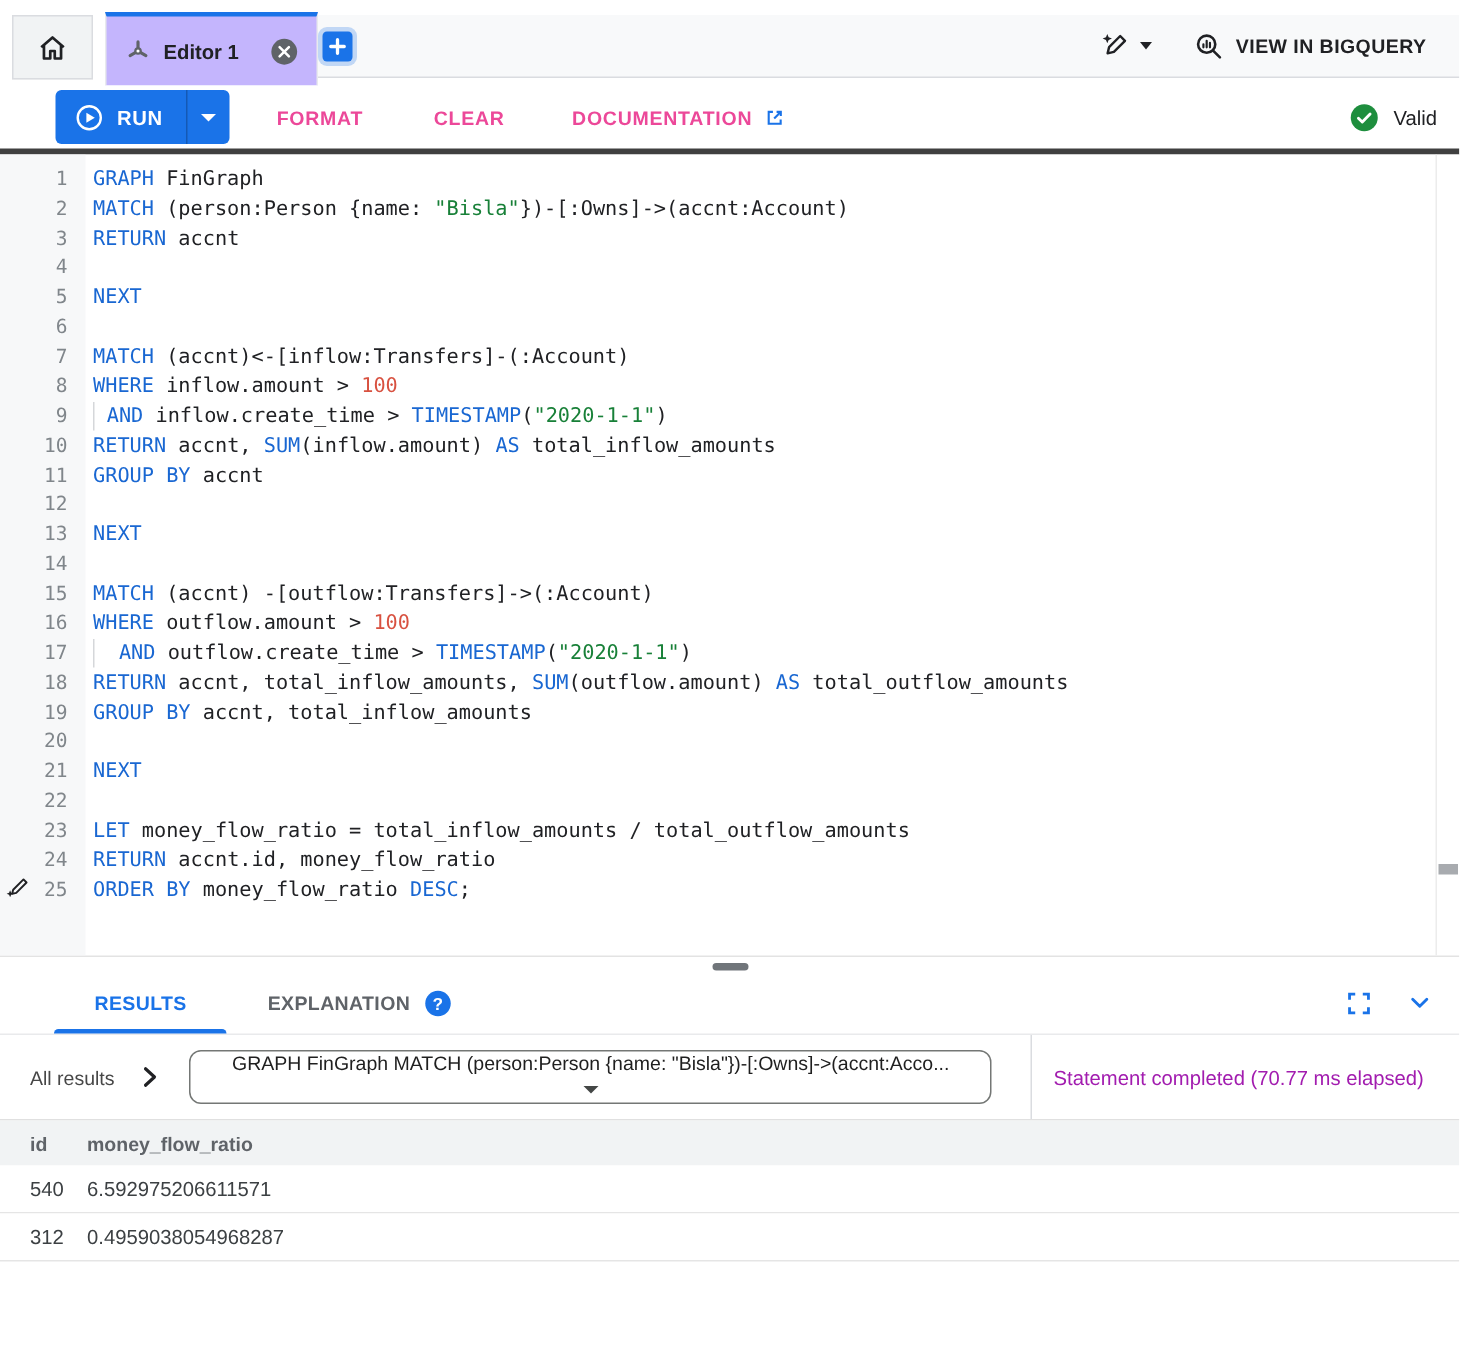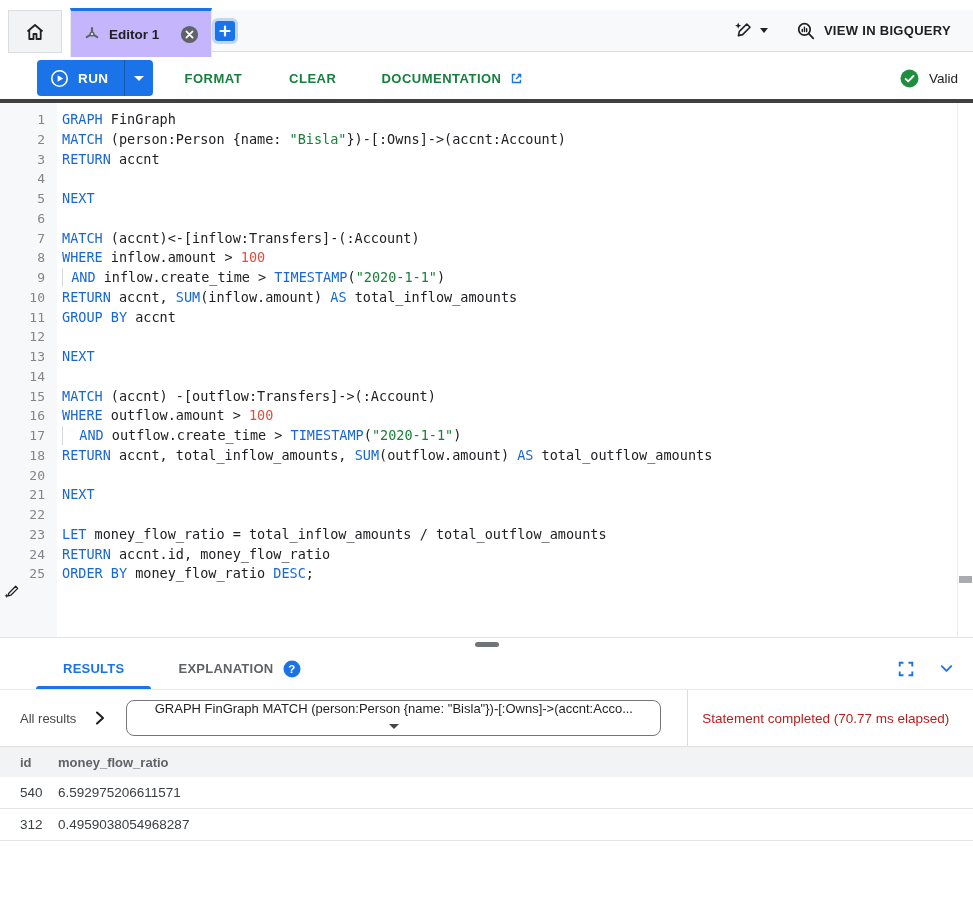--- a/index.html
+++ b/index.html
@@ -28,21 +28,21 @@
   .view-bq { display:flex; align-items:center; gap:8px; font-size:13px; font-weight:700; letter-spacing:.3px; color:#202124; cursor:pointer; }
 
   
   .toolbar { position:absolute; top:57px; left:0; right:0; height:46px; background:#fff;
     border-bottom:4px solid #404040; display:flex; align-items:center; }
   .run-group { margin-left:37px; display:flex; height:36px; background:#1a73e8; border-radius:4px; overflow:hidden; cursor:pointer; }
   .run-main { display:flex; align-items:center; gap:9px; padding:0 16px 0 13px; color:#fff;
     font-size:13.5px; font-weight:700; letter-spacing:.4px; }
   .run-caret { width:29px; display:flex; align-items:center; justify-content:center; border-left:1px solid rgba(0,0,0,.22); }
   .run-caret .caret { width:0; height:0; border-left:5px solid transparent; border-right:5px solid transparent; border-top:5.5px solid #fff; }
-  .tool-link { color:#15803d; font-size:13px; font-weight:700; letter-spacing:.5px; cursor:pointer; display:flex; align-items:center; gap:7px; }
+  .tool-link { color:#ec4899; font-size:13px; font-weight:700; letter-spacing:.5px; cursor:pointer; display:flex; align-items:center; gap:7px; }
   .lnk-format { margin-left:31px; }
   .lnk-clear { margin-left:47px; }
   .lnk-doc { margin-left:45px; }
   .valid-wrap { margin-left:auto; margin-right:15px; display:flex; align-items:center; gap:10px; }
   .valid-label { font-size:13.5px; color:#202124; }
 
   
   .editor { position:absolute; top:103px; left:0; right:0; height:535px; background:#fff;
     border-bottom:1px solid #e3e3e3; overflow:hidden; cursor:text; }
   .gutter-bg { position:absolute; left:0; top:0; bottom:0; width:57px; background:#f7f8f9; }
@@ -77,21 +77,21 @@
 
   .statement-row { height:57px; display:flex; align-items:center; border-bottom:1px solid #e0e0e0; }
   .all-results { margin-left:20px; font-size:13px; color:#474747; white-space:nowrap; }
   .chev-right { margin-left:15px; cursor:pointer; display:flex; }
   .pill { margin-left:17px; width:535px; height:36px; border:1px solid #747775; border-radius:8px;
     display:flex; align-items:center; padding:0 12px; gap:8px; font-size:13px; color:#1f1f1f; cursor:pointer; background:#fff;flex-direction:column; }
   .pill-text { white-space:nowrap; overflow:hidden; }
   .pill-caret { width:0; height:0; border-left:5px solid transparent; border-right:5px solid transparent; border-top:5.5px solid #444746; flex:none; }
   .status-sect { margin-left:26px; border-left:1px solid #dadce0; height:100%; flex:1;
     display:flex; align-items:center; padding-left:14px; }
-  .status-text { font-size:13.5px; color:#b91c1c; }
+  .status-text { font-size:13.5px; color:#a21caf; }
 
   .thead { height:30px; background:#f1f3f4; display:flex; align-items:center;
     font-size:13px; font-weight:700; color:#5f6368;justify-content:center; }
   .tc1 { width:58px; padding-left:20px; flex:none; }
   .tc2 { flex:1; }
   .trow { height:32px; display:flex; align-items:center; border-bottom:1px solid #e5e5e5;
     font-size:13.5px; color:#3c4043; background:#fff; }
 </style>
 </head>
 <body>
@@ -252,20 +252,24 @@
           <div class="ln">16</div>
           <div class="lc"><span class="k">WHERE</span><span class="p"> outflow.amount &gt; </span><span class="n">100</span></div>
         </div>
         <div class="code-line">
           <div class="ln">17</div>
           <div class="lc"><span class="guide"></span><span class="p">  </span><span class="k">AND</span><span class="p"> outflow.create_time &gt; </span><span class="k">TIMESTAMP</span><span class="p">(</span><span class="s">"2020-1-1"</span><span class="p">)</span></div>
         </div>
         <div class="code-line">
           <div class="ln">18</div>
           <div class="lc"><span class="k">RETURN</span><span class="p"> accnt, total_inflow_amounts, </span><span class="k">SUM</span><span class="p">(outflow.amount) </span><span class="k">AS</span><span class="p"> total_outflow_amounts</span></div>
+        </div>
+        <div class="code-line">
+          <div class="ln">19</div>
+          <div class="lc"><span class="k">GROUP BY</span><span class="p"> accnt, total_inflow_amounts</span></div>
         </div>
         <div class="code-line">
           <div class="ln">20</div>
           <div class="lc"></div>
         </div>
         <div class="code-line">
           <div class="ln">21</div>
           <div class="lc"><span class="k">NEXT</span></div>
         </div>
         <div class="code-line">

